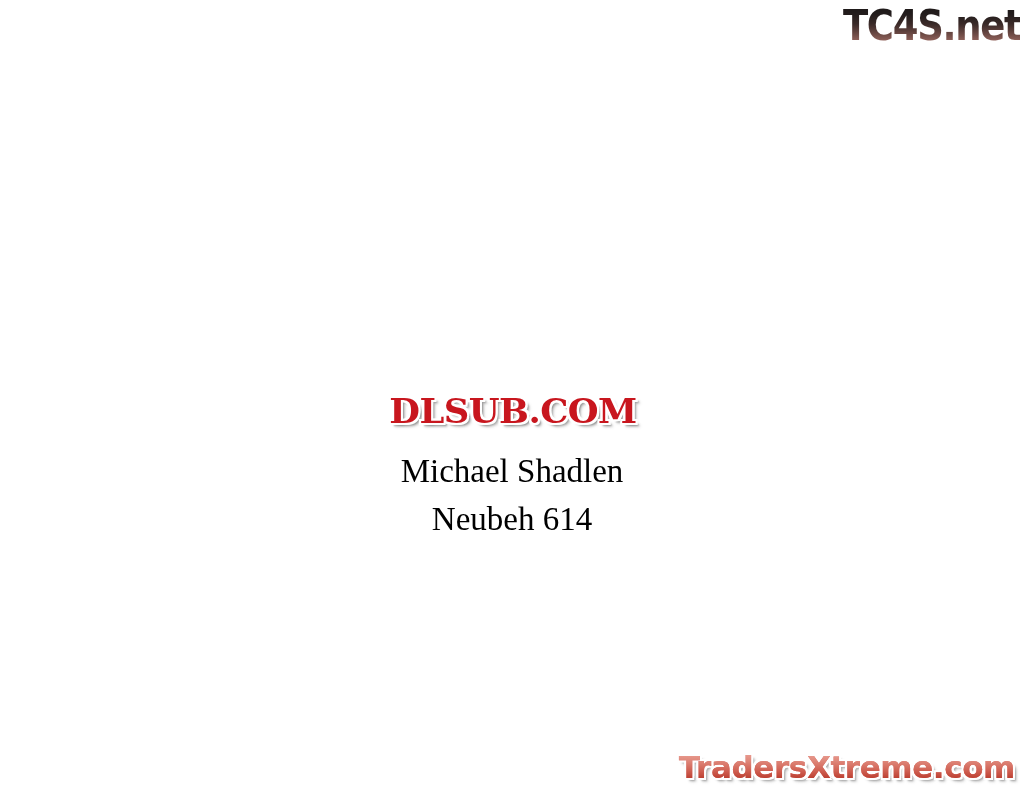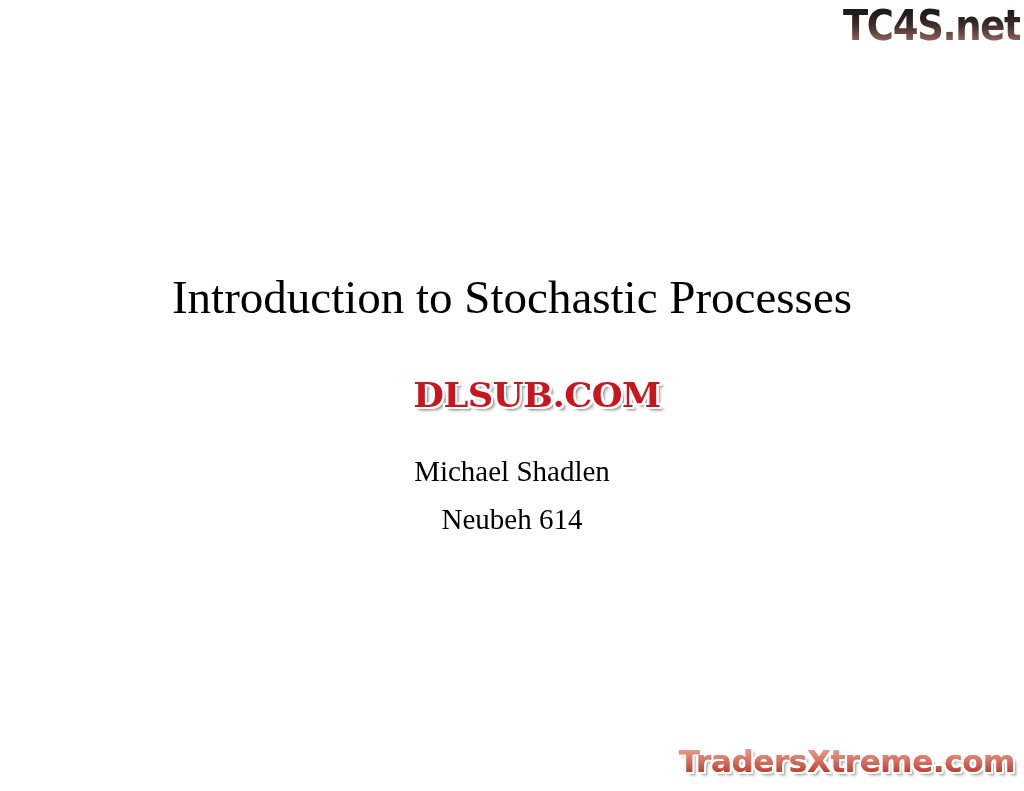--- a/index.html
+++ b/index.html
@@ -63,26 +63,26 @@
     color: #000000;
     margin: 0;
     padding: 0 120px;
     letter-spacing: 0px;
   }
 
   
   #dlsub-watermark {
     position: absolute;
     left: 370px;
-    top: 376px;
+    top: 392px;
     width: 286px;
     height: 38px;
     display: flex;
     align-items: center;
-    justify-content: flex-end;
+    justify-content: center;
     user-select: none;
   }
   #dlsub-watermark .wm-text {
     font-family: "DejaVu Serif", "Liberation Serif", serif;
     font-weight: bold;
     font-size: 34px;
     line-height: 34px;
     letter-spacing: -0.5px;
     transform: scaleX(1.04);
     white-space: nowrap;
@@ -103,30 +103,30 @@
   
   #subtitle-block {
     position: absolute;
     left: 0;
     top: 447px;
     width: 1024px;
     text-align: center;
   }
   #subtitle-block .sub-line {
     font-family: "Liberation Serif", "DejaVu Serif", serif;
-    font-size: 29px;
+    font-size: 33px;
     line-height: 48px;
     color: #000000;
   }
 
   
   #traders-watermark {
     position: absolute;
     right: 9px;
-    bottom: 13px;
+    bottom: 7px;
     user-select: none;
   }
   #traders-watermark .tx-text {
     position: relative;
     font-family: "DejaVu Sans", "Liberation Sans", sans-serif;
     font-weight: bold;
     font-size: 31px;
     line-height: 34px;
     letter-spacing: -0.4px;
     white-space: nowrap;
@@ -167,23 +167,20 @@
     pointer-events: none;
   }
 </style>
 </head>
 <body>
 
 <div id="slide">
 
   <div id="tc4s-logo">TC4S.net</div>
 
-  <div id="title-block">
-    <h1 id="slide-title">Introduction to Stochastic Processes</h1>
-  </div>
 
   <div id="dlsub-watermark">
     <span class="wm-text">DLSUB.COM</span>
   </div>
 
   <div id="subtitle-block">
     <div class="sub-line">Michael Shadlen</div>
     <div class="sub-line">Neubeh 614</div>
   </div>
 

